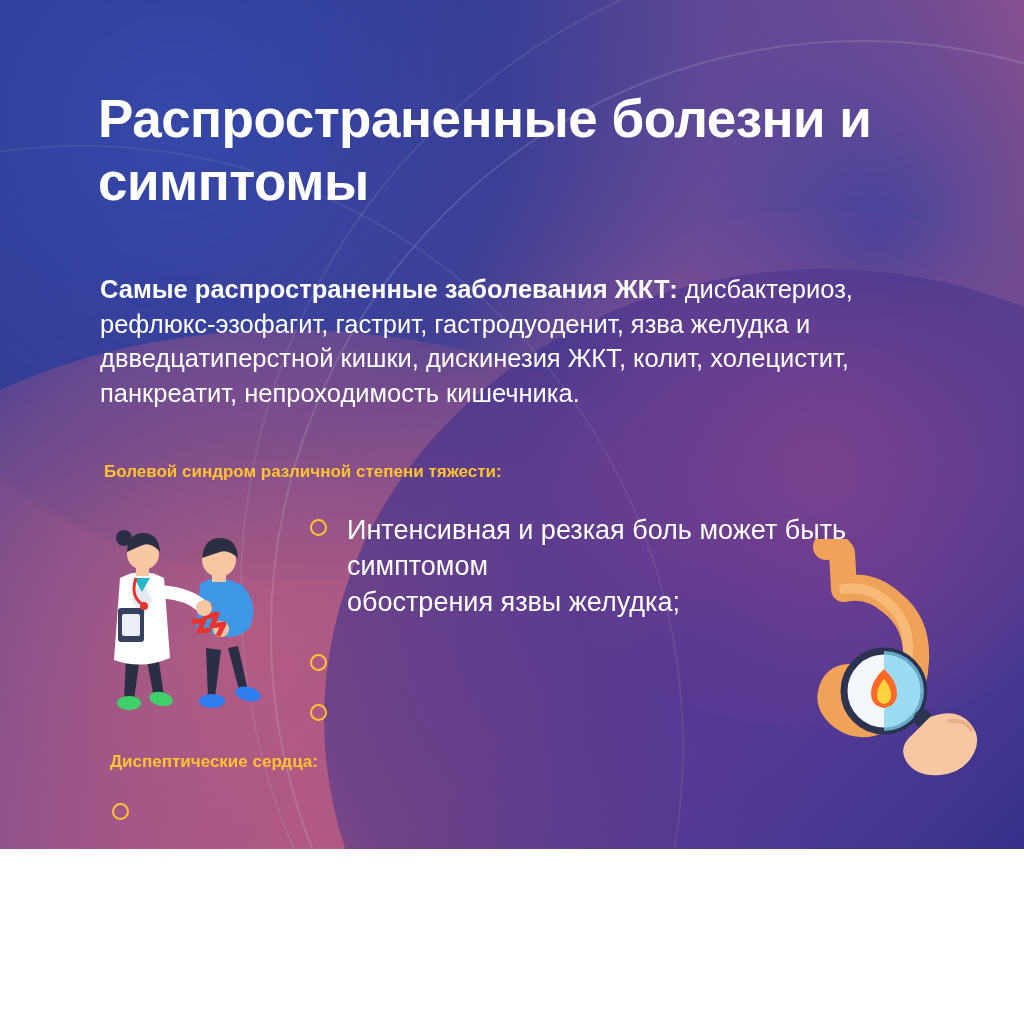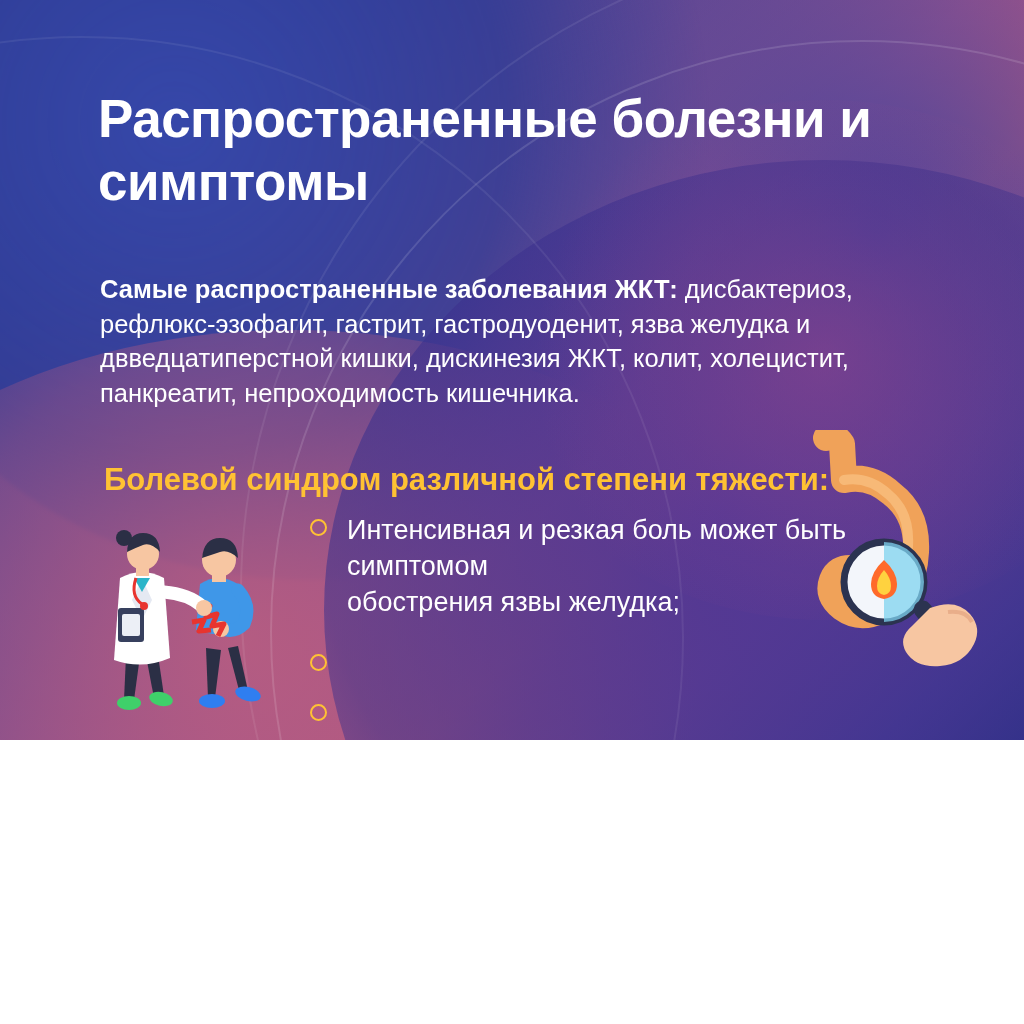--- a/index.html
+++ b/index.html
@@ -9,21 +9,21 @@
   body {
     width: 1024px;
     height: 1024px;
     overflow: hidden;
     font-family: "Liberation Sans", sans-serif;
   }
 
   #slide {
     position: relative;
     width: 1024px;
-    height: 740px;
+    height: 849px;
     overflow: hidden;
     background: #404040;
   }
 
   
   .bg-base {
     position: absolute;
     inset: 0;
     background: linear-gradient(135deg, #2f3d8f 0%, #3a3f95 18%, #6a4a92 38%, #a2558a 55%, #b85a7e 66%, #8e4f8f 78%, #4b3f92 92%, #2d3385 100%);
   }
@@ -128,21 +128,21 @@
     font-size: 25.5px;
     line-height: 1.36;
   }
   .intro b {
     font-weight: bold;
   }
 
   .section-head {
     color: #ffc233;
     font-weight: bold;
-    font-size: 31px;
+    font-size: 17px;
   }
   .sh-pain {
     position: absolute;
     left: 104px;
     top: 462px;
   }
   .sh-dysp {
     position: absolute;
     left: 110px;
     top: 752px;

